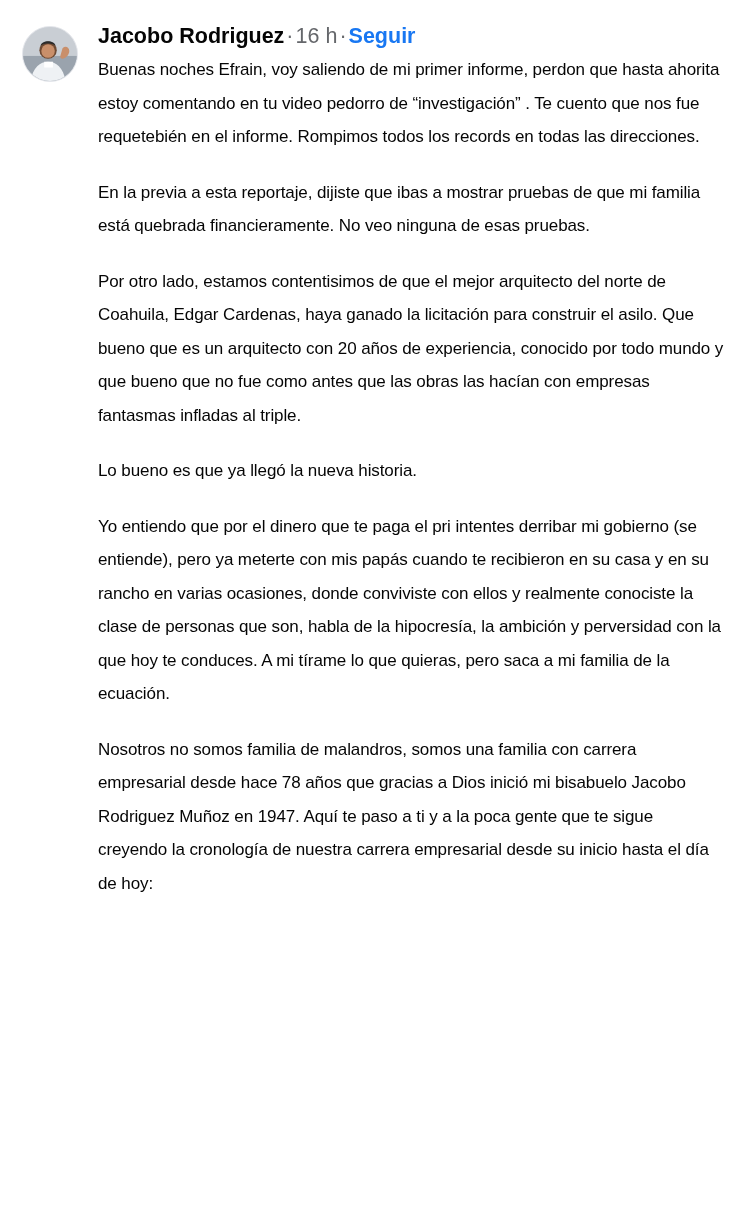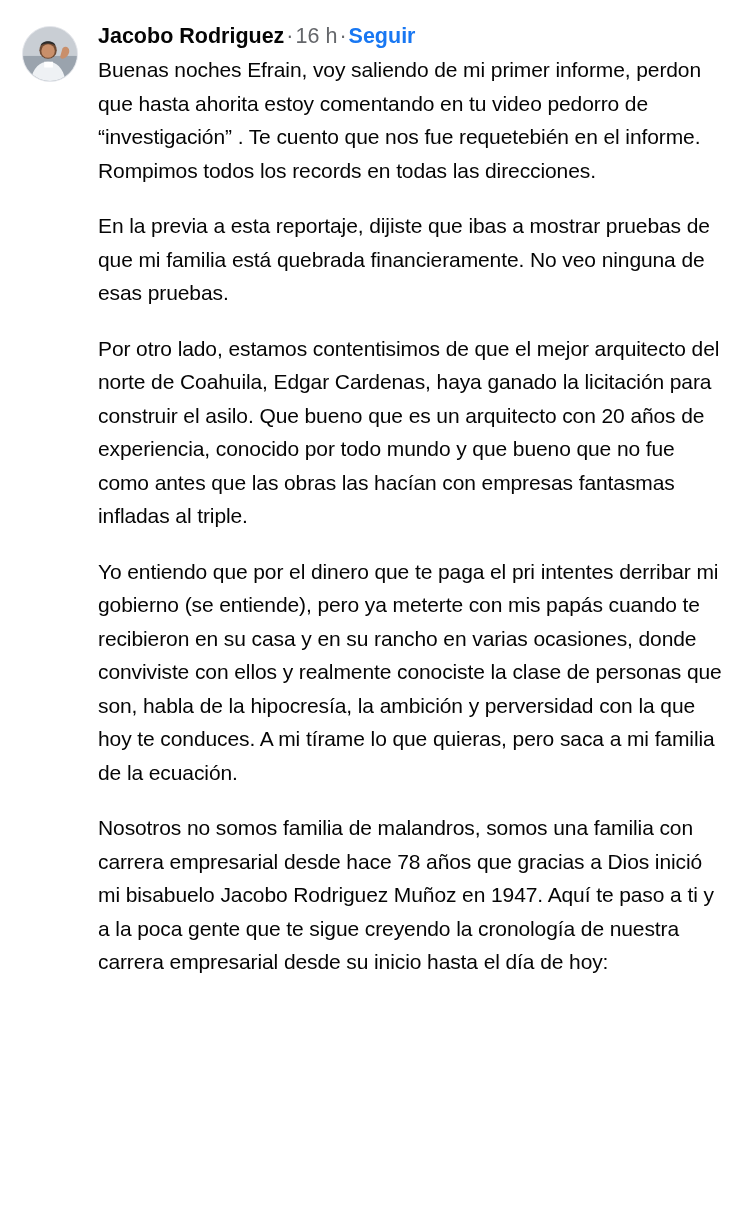--- a/index.html
+++ b/index.html
@@ -64,21 +64,21 @@
   }
   .time {
     color: #65676b;
     font-weight: normal;
   }
   .follow {
     color: #1877f2;
     font-weight: bold;
   }
   .text {
-    font-size: 21px;
+    font-size: 17px;
     line-height: 33.5px;
     color: #050505;
     letter-spacing: -0.1px;
   }
   .text p {
     margin: 0;
   }
   .text p.gap {
     margin-top: 22px;
   }
@@ -105,18 +105,19 @@
 
   <div class="body">
     <div class="meta-line">
       <span class="author">Jacobo Rodriguez</span><span class="sep">·</span><span class="time">16 h</span><span class="sep">·</span><span class="follow">Seguir</span>
     </div>
 
     <div class="text">
       <p>Buenas noches Efrain, voy saliendo de mi primer informe, perdon que hasta ahorita estoy comentando en tu video pedorro de “investigación” . Te cuento que nos fue requetebién en el informe. Rompimos todos los records en todas las direcciones.</p>
       <p class="gap">En la previa a esta reportaje, dijiste que ibas a mostrar pruebas de que mi familia está quebrada financieramente. No veo ninguna de esas pruebas.</p>
       <p class="gap">Por otro lado, estamos contentisimos de que el mejor arquitecto del norte de Coahuila, Edgar Cardenas, haya ganado la licitación para construir el asilo. Que bueno que es un arquitecto con 20 años de experiencia, conocido por todo mundo y que bueno que no fue como antes que las obras las hacían con empresas fantasmas infladas al triple.</p>
+      <p class="gap">Lo bueno es que ya llegó la nueva historia.</p>
       <p class="gap">Yo entiendo que por el dinero que te paga el pri intentes derribar mi gobierno (se entiende), pero ya meterte con mis papás cuando te recibieron en su casa y en su rancho en varias ocasiones, donde conviviste con ellos y realmente conociste la clase de personas que son, habla de la hipocresía, la ambición y perversidad con la que hoy te conduces. A mi tírame lo que quieras, pero saca a mi familia de la ecuación.</p>
       <p class="gap">Nosotros no somos familia de malandros, somos una familia con carrera empresarial desde hace  78 años que gracias a Dios inició mi bisabuelo Jacobo Rodriguez Muñoz en 1947. Aquí te paso a ti y a la poca gente que te sigue creyendo la cronología de nuestra carrera empresarial desde su inicio hasta el día de hoy:</p>
     </div>
   </div>
 
 </div>
 
 </body></html>

